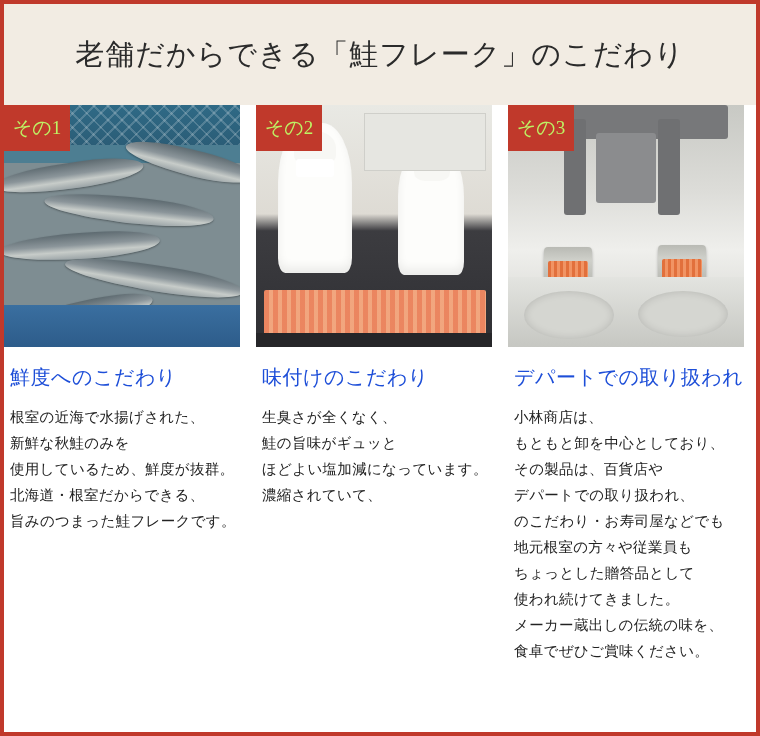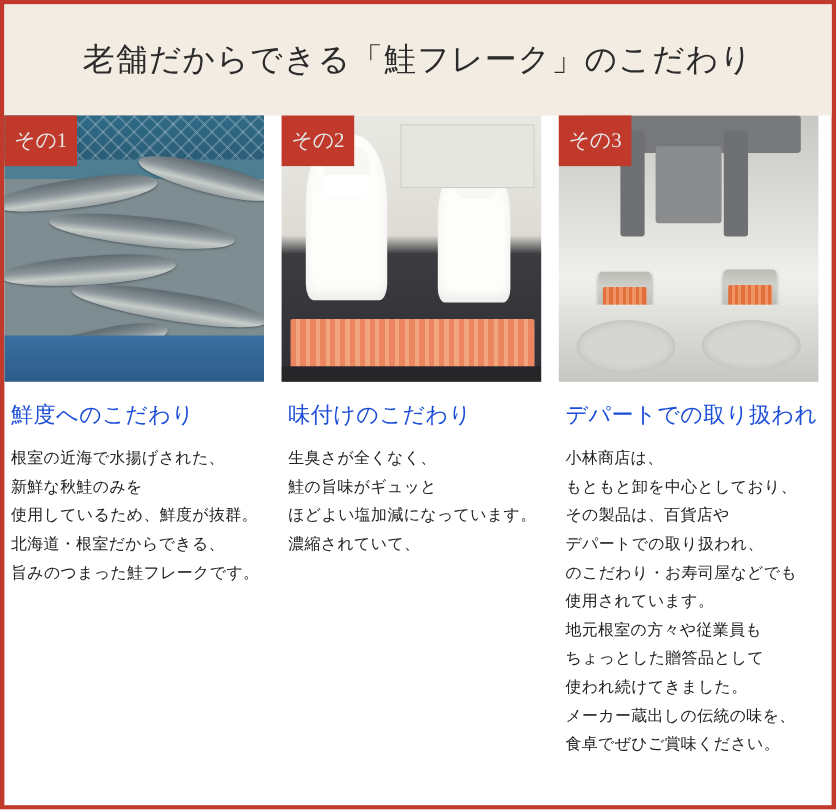--- a/index.html
+++ b/index.html
@@ -49,21 +49,21 @@
   .col + .col {
     margin-left: 16px;
   }
   .badge {
     position: absolute;
     top: 0;
     left: 0;
     width: 66px;
     height: 46px;
     background: #c0392b;
-    color: #e5e5e5;
+    color: #bef264;
     font-size: 19px;
     display: flex;
     align-items: center;
     justify-content: center;
     z-index: 5;
     letter-spacing: 0px;
   }
   .photo {
     width: 236px;
     height: 242px;
@@ -219,21 +219,20 @@
         <div style="position:absolute;left:16px;bottom:8px;width:90px;height:48px;border-radius:50%;background:#d5d6d1;box-shadow:inset 0 0 8px rgba(0,0,0,.15);"></div>
         <div style="position:absolute;left:130px;bottom:10px;width:90px;height:46px;border-radius:50%;background:#d5d6d1;box-shadow:inset 0 0 8px rgba(0,0,0,.15);"></div>
       </div>
       <div class="caption">デパートでの取り扱われ</div>
       <div class="body-text">
         <div>小林商店は、</div>
         <div>もともと卸を中心としており、</div>
         <div>その製品は、百貨店や</div>
         <div>デパートでの取り扱われ、</div>
         <div>のこだわり・お寿司屋などでも</div>
-        <div>使用されています。</div>
         <div>地元根室の方々や従業員も</div>
         <div>ちょっとした贈答品として</div>
         <div>使われ続けてきました。</div>
         <div>メーカー蔵出しの伝統の味を、</div>
         <div>食卓でぜひご賞味ください。</div>
       </div>
     </div>
 
   </div>
 </div>

